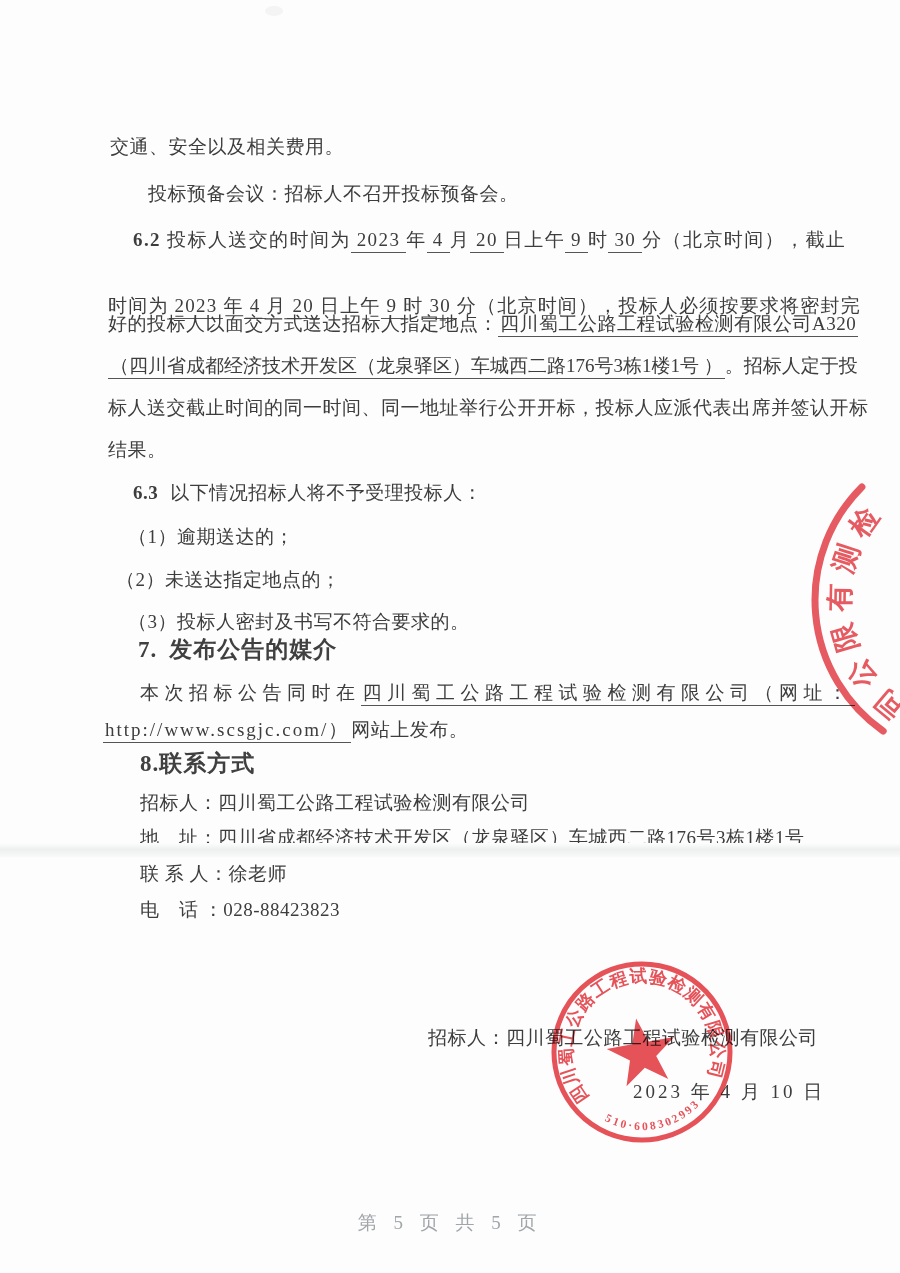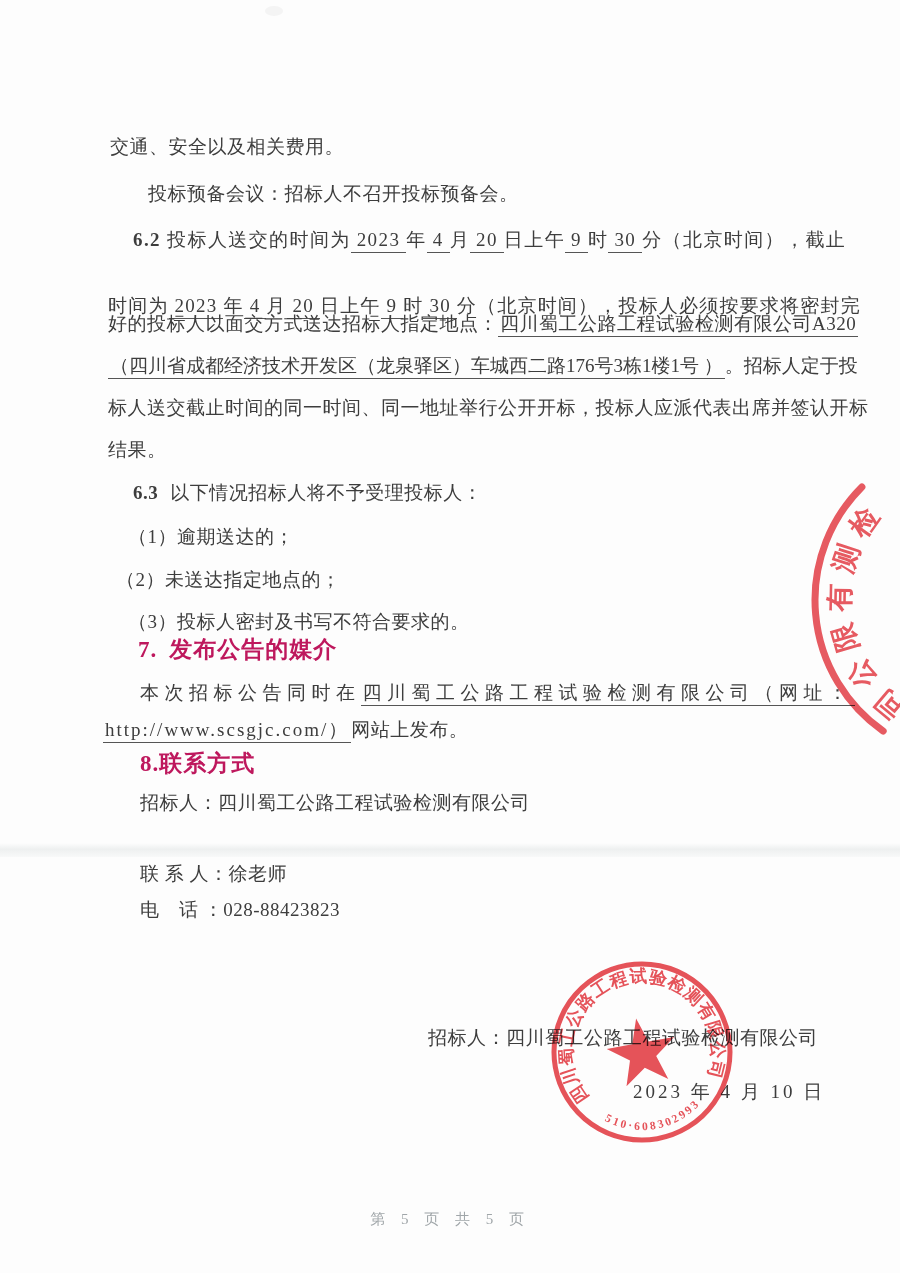--- a/index.html
+++ b/index.html
@@ -24,41 +24,41 @@
   }
   .b { font-weight: bold; }
   .u {
     border-bottom: 1.6px solid #555;
     padding: 0 6px 2px 6px;
   }
   .u2 {
     border-bottom: 1.6px solid #555;
     padding: 0 2px 2px 2px;
   }
-  .h { font-size: 23px; font-weight: bold; color: #be185d; letter-spacing: 1px; }
+  .h { font-size: 23px; font-weight: bold; color: #404040; letter-spacing: 1px; }
   .gap-r { margin-right: 12px; margin-top: 28px; }
   .wide { letter-spacing: 5.5px; }
   .mono-ish { letter-spacing: 2px; }
   .scan-band {
     position: absolute;
     left: 0; top: 843px;
     width: 100%; height: 14px;
     background: linear-gradient(#fdfdfd, #eef0f0 45%, #f8f9f9);
   }
   .scan-smudge {
     position: absolute;
     left: 265px; top: 6px; width: 18px; height: 10px;
     background: #f4f4f4; border-radius: 50%;
   }
   .footer {
     position: absolute;
     left: 0; top: 1210px;
     width: 100%;
     text-align: center;
-    font-size: 15px;
+    font-size: 19px;
     letter-spacing: 6px;
     color: #a0a6a9;
   }
   .seal-main {
     position: absolute;
     left: 542px; top: 952px;
     width: 200px; height: 200px;
     transform: rotate(-10deg);
     mix-blend-mode: multiply;
     opacity: 0.92;
@@ -137,20 +137,23 @@
   <div class="line" style="top:717px; left:103px;">
     <span class="u2 mono-ish">http://www.scsgjc.com/）</span><span>网站上发布。</span>
   </div>
 
   <div class="line h" style="top:748px; left:140px;">
     <span>8.联系方式</span>
   </div>
 
   <div class="line" style="top:790px; left:140px;">
     <span>招标人：四川蜀工公路工程试验检测有限公司</span>
+  </div>
+  <div class="line" style="top:825px; left:140px;">
+    <span>地　址：四川省成都经济技术开发区（龙泉驿区）车城西二路176号3栋1楼1号</span>
   </div>
 
   <div class="scan-band"></div>
 
   <div class="line" style="top:861px; left:140px;">
     <span>联 系 人：徐老师</span>
   </div>
   <div class="line" style="top:897px; left:140px;">
     <span>电　话 ：028-88423823</span>
   </div>

